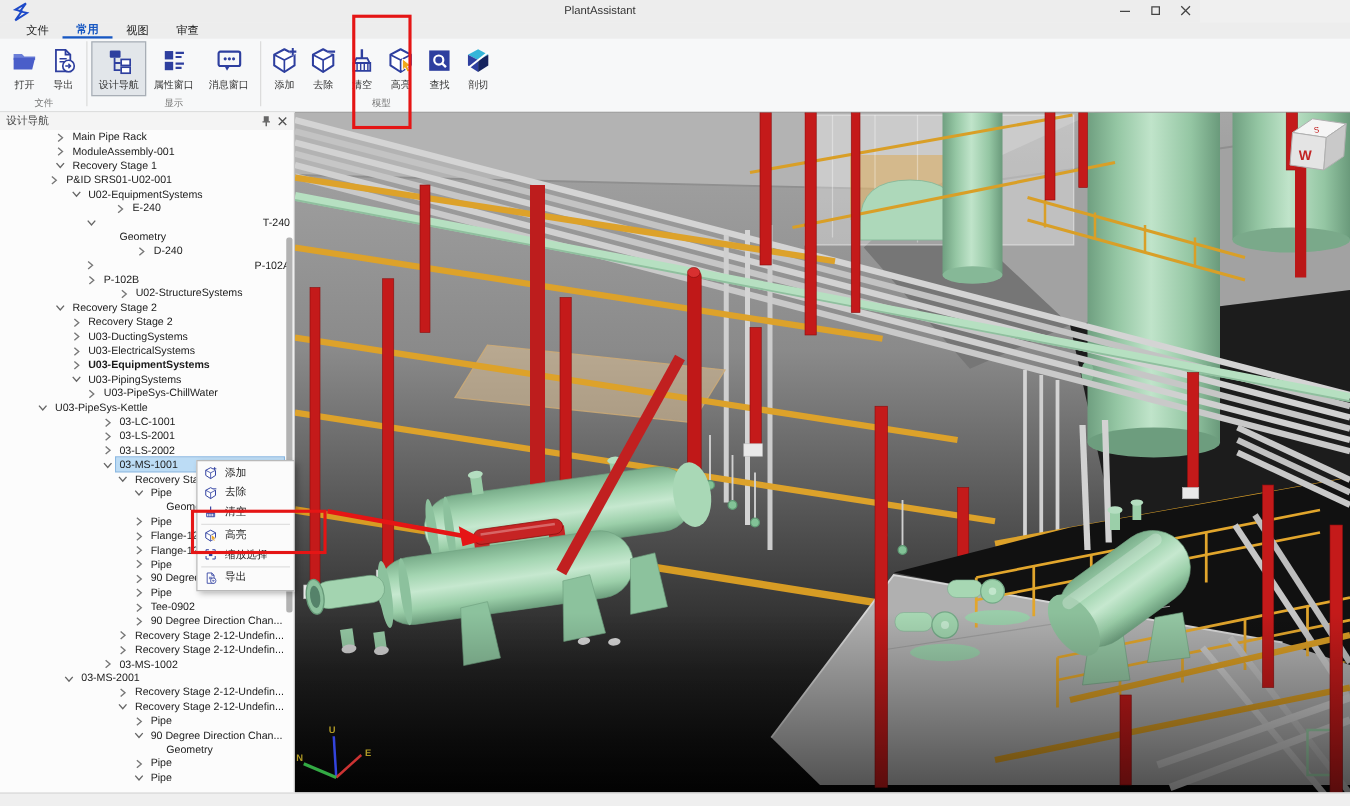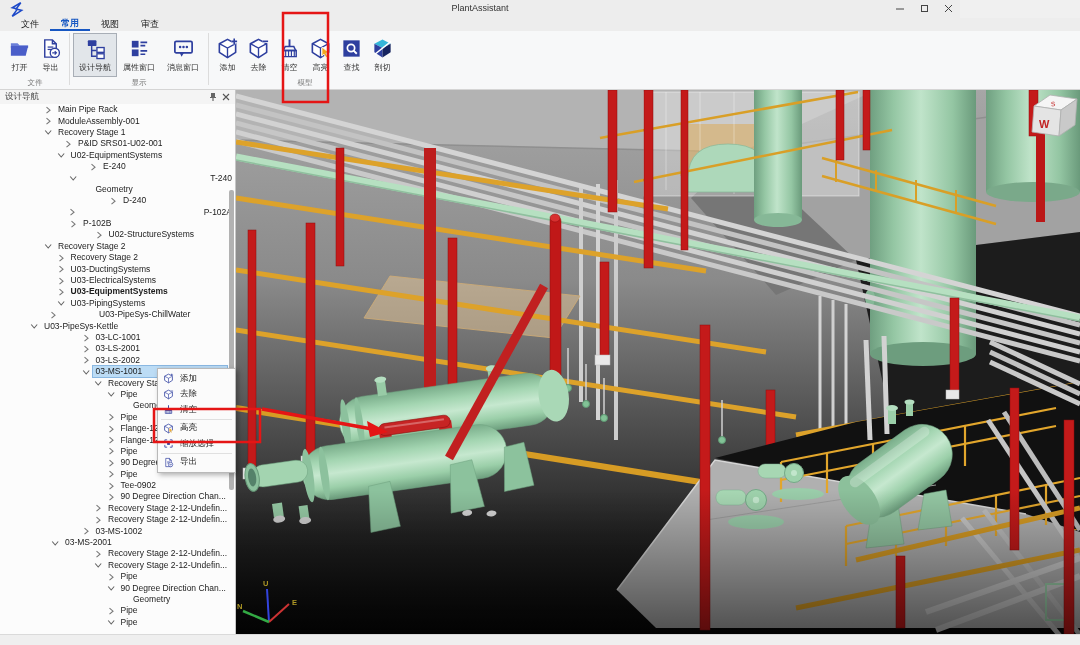--- a/index.html
+++ b/index.html
@@ -282,37 +282,37 @@
           <span class="tlbl">ModuleAssembly-001</span>
         </div>
         <div class="trow" style="padding-left: 44px;">
           <span class="twisty">
             <svg viewBox="0 0 8 8">
               <path d="M1.2 2.5 L4.2 6 L7.2 2.5" stroke="#666" fill="none" stroke-width="1.1"></path>
             </svg>
           </span>
           <span class="tlbl">Recovery Stage 1</span>
         </div>
-        <div class="trow" style="padding-left: 64px;">
+        <div class="trow" style="padding-left: 39px;">
           <span class="twisty">
             <svg viewBox="0 0 8 8">
               <path d="M2.5 1.2 L6 4.2 L2.5 7.2" stroke="#777" fill="none" stroke-width="1.1"></path>
             </svg>
           </span>
           <span class="tlbl">P&amp;ID SRS01-U02-001</span>
         </div>
         <div class="trow" style="padding-left: 56.5px;">
           <span class="twisty">
             <svg viewBox="0 0 8 8">
               <path d="M1.2 2.5 L4.2 6 L7.2 2.5" stroke="#666" fill="none" stroke-width="1.1"></path>
             </svg>
           </span>
           <span class="tlbl">U02-EquipmentSystems</span>
         </div>
-        <div class="trow" style="padding-left: 89px;">
+        <div class="trow" style="padding-left: 61px; margin-left: 31px;">
           <span class="twisty">
             <svg viewBox="0 0 8 8">
               <path d="M2.5 1.2 L6 4.2 L2.5 7.2" stroke="#777" fill="none" stroke-width="1.1"></path>
             </svg>
           </span>
           <span class="tlbl">E-240</span>
         </div>
         <div class="trow" style="padding-left: 69px; justify-content: space-between;">
           <span class="twisty">
             <svg viewBox="0 0 8 8">
@@ -398,21 +398,21 @@
           <span class="tlbl">U03-EquipmentSystems</span>
         </div>
         <div class="trow" style="padding-left: 56.5px;">
           <span class="twisty">
             <svg viewBox="0 0 8 8">
               <path d="M1.2 2.5 L4.2 6 L7.2 2.5" stroke="#666" fill="none" stroke-width="1.1"></path>
             </svg>
           </span>
           <span class="tlbl">U03-PipingSystems</span>
         </div>
-        <div class="trow" style="padding-left: 49px; gap: 36px;">
+        <div class="trow" style="padding-left: 69px;">
           <span class="twisty">
             <svg viewBox="0 0 8 8">
               <path d="M2.5 1.2 L6 4.2 L2.5 7.2" stroke="#777" fill="none" stroke-width="1.1"></path>
             </svg>
           </span>
           <span class="tlbl">U03-PipeSys-ChillWater</span>
         </div>
         <div class="trow" style="padding-left: 30px;">
           <span class="twisty">
             <svg viewBox="0 0 8 8">

